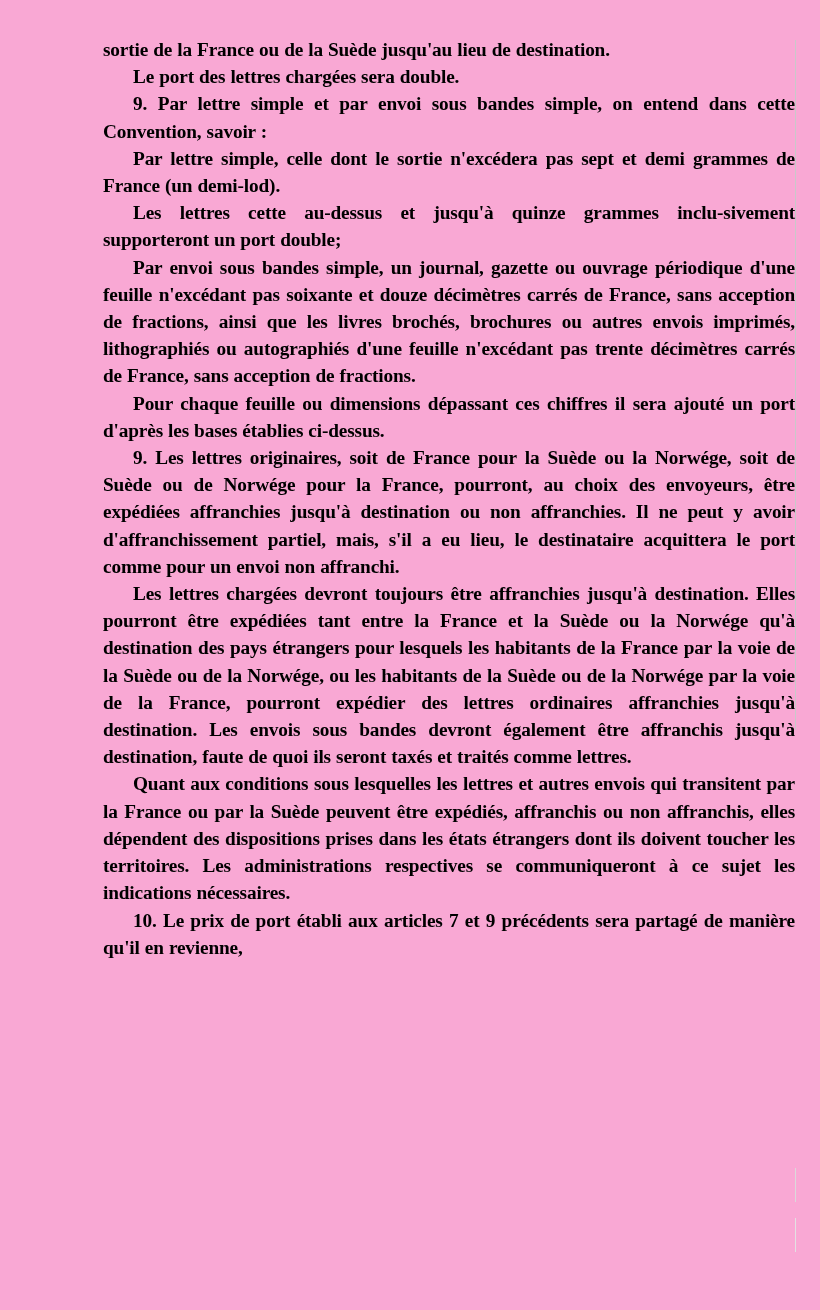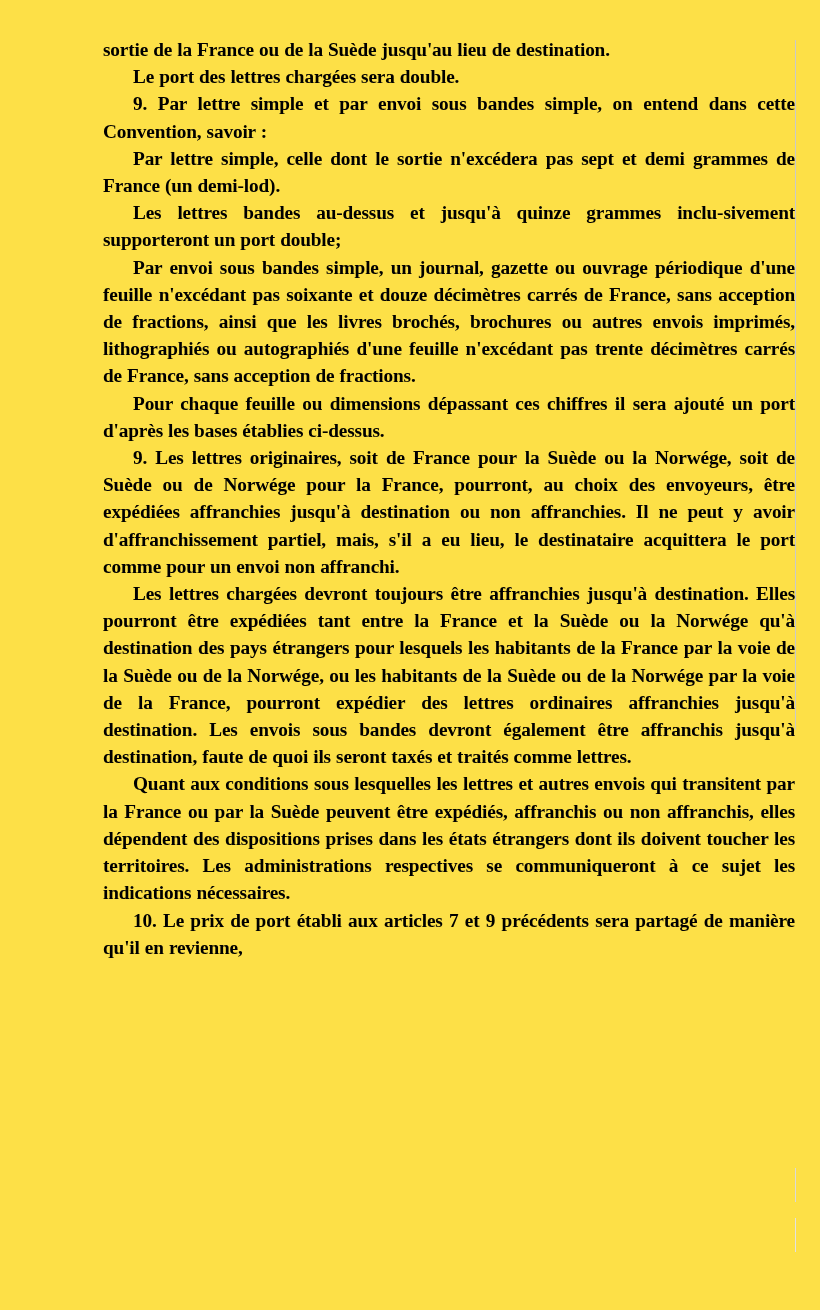--- a/index.html
+++ b/index.html
@@ -9,21 +9,21 @@
     background: #ffffff;
   }
   body {
     font-family: "Liberation Serif", "DejaVu Serif", serif;
   }
 
   #page {
     position: relative;
     width: 820px;
     height: 1310px;
-    background: #fde047;
+    background: #f9a8d4;
     overflow: hidden;
   }
 
   
   .scan-rule {
     position: absolute;
     width: 1px;
     background: #c9c9c9;
     left: 795px;
   }
@@ -73,21 +73,21 @@
   <div class="scan-rule upper"></div>
   <div class="scan-rule lower1"></div>
   <div class="scan-rule lower2"></div>
 
   <div id="textblock">
 
     <p class="para cont">sortie de la France ou de la Suède jusqu'au lieu de destination.</p>
     <p class="para">Le port des lettres chargées sera double.</p>
     <p class="para">9. Par lettre simple et par envoi sous bandes simple, on entend dans cette Convention, savoir :</p>
     <p class="para">Par lettre simple, celle dont le sortie n'excédera pas sept et demi grammes de France (un demi-lod).</p>
-    <p class="para">Les lettres bandes au-dessus et jusqu'à quinze grammes inclu-sivement supporteront un port double;</p>
+    <p class="para">Les lettres cette au-dessus et jusqu'à quinze grammes inclu-sivement supporteront un port double;</p>
     <p class="para">Par envoi sous bandes simple, un journal, gazette ou ouvrage périodique d'une feuille n'excédant pas soixante et douze décimètres carrés de France, sans acception de fractions, ainsi que les livres brochés, brochures ou autres envois imprimés, lithographiés ou autographiés d'une feuille n'excédant pas trente décimètres carrés de France, sans acception de fractions.</p>
     <p class="para">Pour chaque feuille ou dimensions dépassant ces chiffres il sera ajouté un port d'après les bases établies ci-dessus.</p>
     <p class="para">9. Les lettres originaires, soit de France pour la Suède ou la Norwége, soit de Suède ou de Norwége pour la France, pourront, au choix des envoyeurs, être expédiées affranchies jusqu'à destination ou non affranchies. Il ne peut y avoir d'affranchissement partiel, mais, s'il a eu lieu, le destinataire acquittera le port comme pour un envoi non affranchi.</p>
     <p class="para">Les lettres chargées devront toujours être affranchies jusqu'à destination. Elles pourront être expédiées tant entre la France et la Suède ou la Norwége qu'à destination des pays étrangers pour lesquels les habitants de la France par la voie de la Suède ou de la Norwége, ou les habitants de la Suède ou de la Norwége par la voie de la France, pourront expédier des lettres ordinaires affranchies jusqu'à destination. Les envois sous bandes devront également être affranchis jusqu'à destination, faute de quoi ils seront taxés et traités comme lettres.</p>
     <p class="para">Quant aux conditions sous lesquelles les lettres et autres envois qui transitent par la France ou par la Suède peuvent être expédiés, affranchis ou non affranchis, elles dépendent des dispositions prises dans les états étrangers dont ils doivent toucher les territoires. Les administrations respectives se communiqueront à ce sujet les indications nécessaires.</p>
     <p class="para">10. Le prix de port établi aux articles 7 et 9 précédents sera partagé de manière qu'il en revienne,</p>
 
   </div>
 </div>
 

